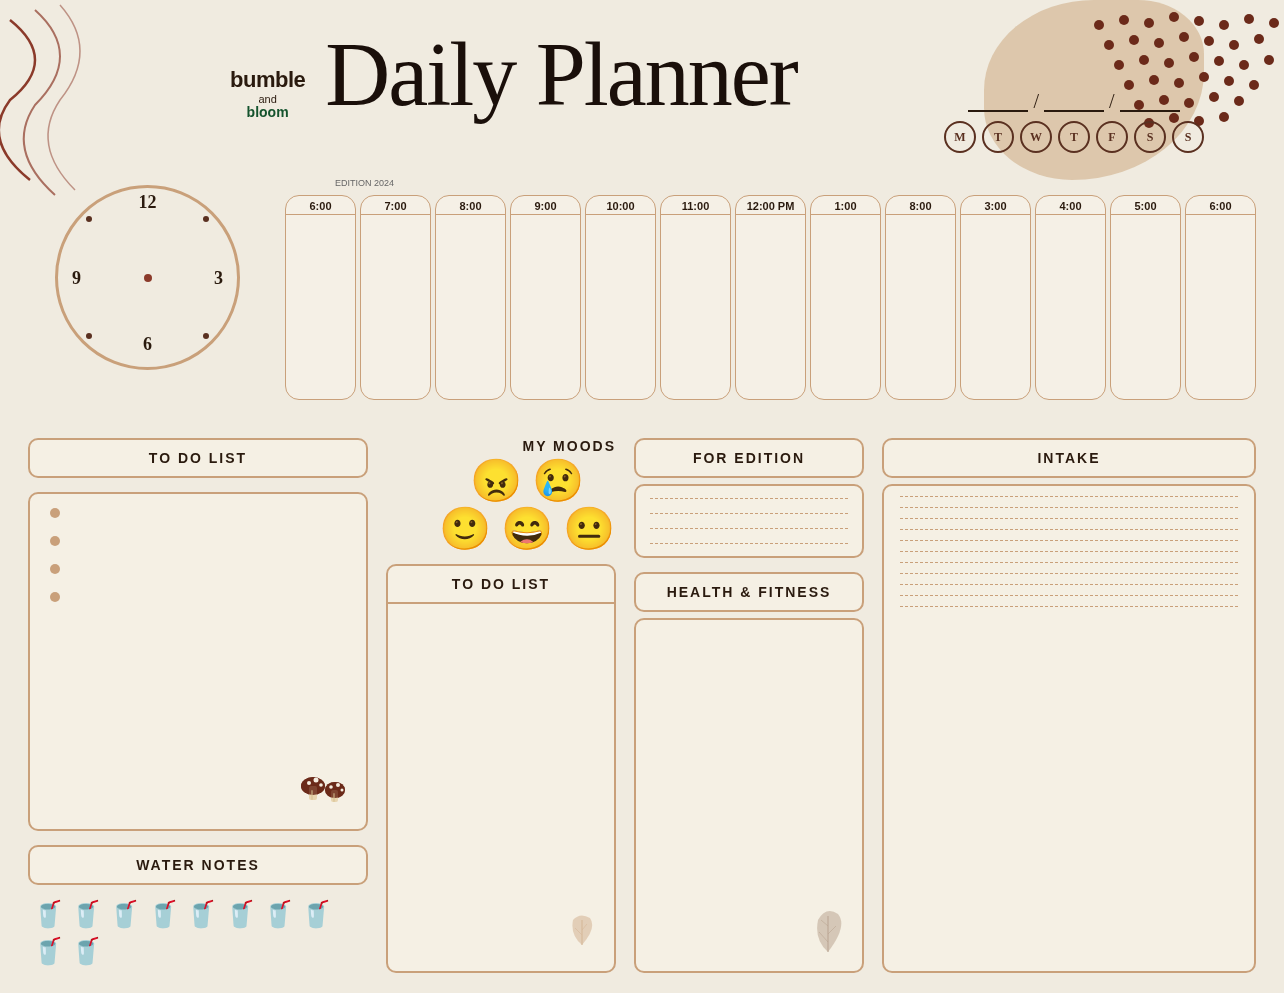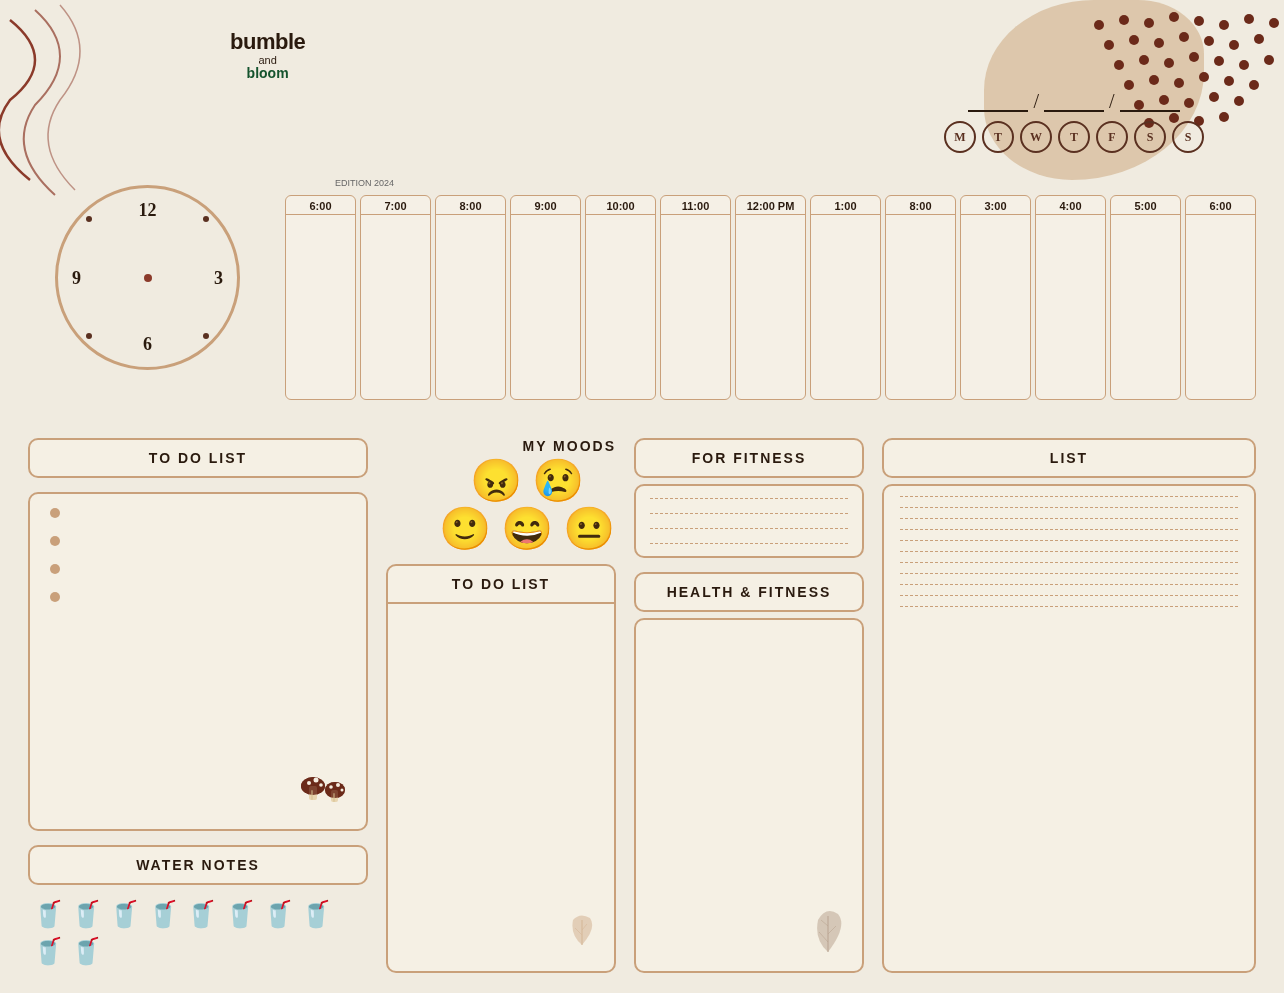--- a/index.html
+++ b/index.html
@@ -112,21 +112,21 @@
       display: flex;
       align-items: center;
       justify-content: center;
     }
     .clock-num {
       position: absolute;
       font-size: 18px;
       font-weight: bold;
       color: #2a1a0e;
     }
-    .clock-num.n12 { top: 12px; left: 50%; transform: translateX(-50%); }
+    .clock-num.n12 { top: 4px; left: 50%; transform: translateX(-50%); }
     .clock-num.n3 { right: 14px; top: 50%; transform: translateY(-50%); }
     .clock-num.n6 { bottom: 12px; left: 50%; transform: translateX(-50%); }
     .clock-num.n9 { left: 14px; top: 50%; transform: translateY(-50%); }
     .clock-dot {
       position: absolute;
       width: 6px; height: 6px;
       border-radius: 50%;
       background: #5a3020;
     }
     .clock-dot.center { left: 50%; top: 50%; transform: translate(-50%,-50%); background: #8b3a2a; width: 8px; height: 8px; }
@@ -152,21 +152,21 @@
       top: 195px;
       left: 285px;
       right: 28px;
       height: 205px;
       display: flex;
       gap: 4px;
     }
     .time-block {
       flex: 1;
       border: 1.5px solid #c9a07a;
-      border-radius: 6px;
+      border-radius: 14px;
       background: #f5f0e6;
       display: flex;
       flex-direction: column;
     }
     .time-label {
       padding: 4px 4px 2px;
       font-size: 11px;
       font-weight: bold;
       color: #2a1a0e;
       border-bottom: 1.5px solid #c9a07a;
@@ -450,20 +450,21 @@
     <circle cx="145" cy="112" r="5"></circle>
   </g>
 </svg>
 
 <div class="header">
   <div class="logo">
     <span class="bumble">bumble</span>
     <span class="and">and</span>
     <span class="bloom">bloom</span>
   </div>
+  <div class="main-title">Daily Planner</div>
 </div>
 
 <div class="date-area">
   <div class="date-line">
     <div class="date-underline"></div>
     <span class="date-slash">/</span>
     <div class="date-underline"></div>
     <span class="date-slash">/</span>
     <div class="date-underline"></div>
   </div>
@@ -636,21 +637,21 @@
             <line x1="17" y1="25" x2="10" y2="18" stroke="#c9a07a" stroke-width="1" opacity="0.6"></line>
             <line x1="17" y1="20" x2="22" y2="14" stroke="#c9a07a" stroke-width="1" opacity="0.6"></line>
           </svg>
         </div>
       </div>
     </div>
   </div>
 
   <div class="col3">
     <div class="for-tomorrow">
-      <div class="section-header">FOR FITNESS</div>
+      <div class="section-header">FOR EDITION</div>
       <div class="for-tomorrow-lines">
         <div class="dashed-line"></div>
         <div class="dashed-line"></div>
         <div class="dashed-line"></div>
         <div class="dashed-line"></div>
       </div>
     </div>
 
     <div class="health-section">
       <div class="section-header">HEALTH &amp; FITNESS</div>
@@ -662,21 +663,21 @@
             <line x1="20" y1="38" x2="11" y2="28" stroke="#8b6a50" stroke-width="1" opacity="0.5"></line>
             <line x1="20" y1="30" x2="28" y2="22" stroke="#8b6a50" stroke-width="1" opacity="0.5"></line>
             <line x1="20" y1="22" x2="13" y2="16" stroke="#8b6a50" stroke-width="1" opacity="0.5"></line>
           </svg>
         </div>
       </div>
     </div>
   </div>
 
   <div class="col4">
-    <div class="section-header">LIST</div>
+    <div class="section-header">INTAKE</div>
     <div class="notes-box">
       <div class="notes-dashed"></div>
       <div class="notes-dashed"></div>
       <div class="notes-dashed"></div>
       <div class="notes-dashed"></div>
       <div class="notes-dashed"></div>
       <div class="notes-dashed"></div>
       <div class="notes-dashed"></div>
       <div class="notes-dashed"></div>
       <div class="notes-dashed"></div>

